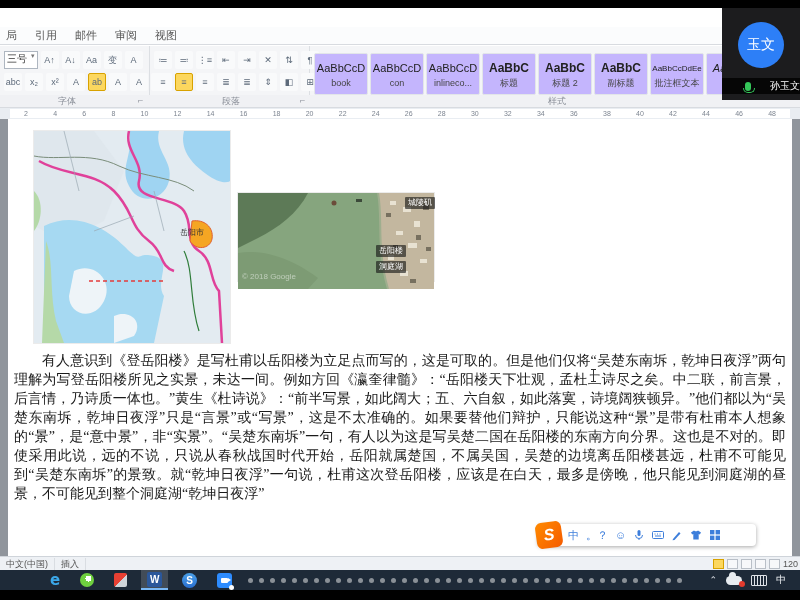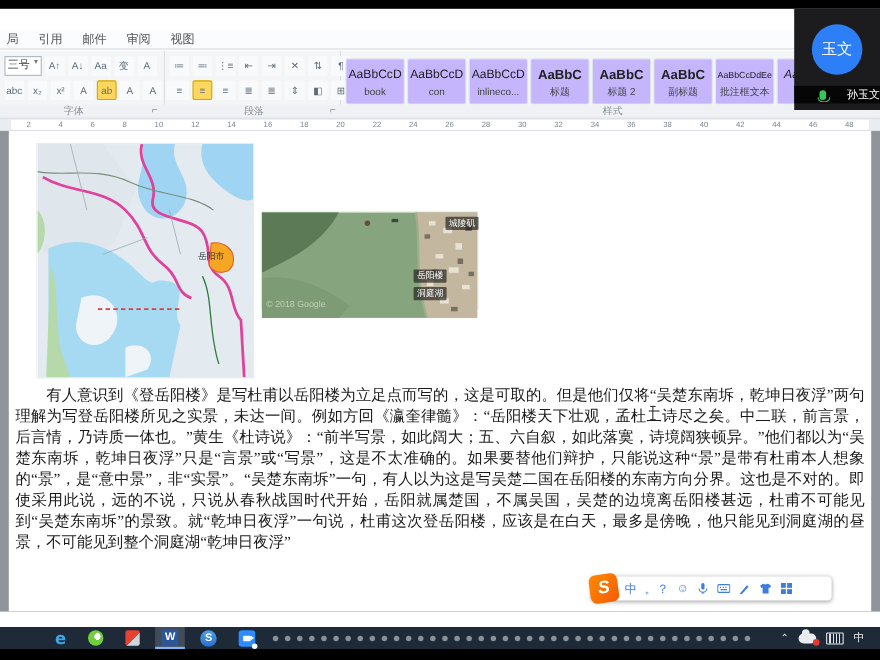--- a/index.html
+++ b/index.html
@@ -310,20 +310,32 @@
           </div>
         </div>
 
         <div class="doctext">
           <p>有人意识到《登岳阳楼》是写杜甫以岳阳楼为立足点而写的，这是可取的。但是他们仅将“吴楚东南坼，乾坤日夜浮”两句理解为写登岳阳楼所见之实景，未达一间。例如方回《瀛奎律髓》：“岳阳楼天下壮观，孟杜二诗尽之矣。中二联，前言景，后言情，乃诗质一体也。”黄生《杜诗说》：“前半写景，如此阔大；五、六自叙，如此落寞，诗境阔狭顿异。”他们都以为“吴楚东南坼，乾坤日夜浮”只是“言景”或“写景”，这是不太准确的。如果要替他们辩护，只能说这种“景”是带有杜甫本人想象的“景”，是“意中景”，非“实景”。“吴楚东南坼”一句，有人以为这是写吴楚二国在岳阳楼的东南方向分界。这也是不对的。即使采用此说，远的不说，只说从春秋战国时代开始，岳阳就属楚国，不属吴国，吴楚的边境离岳阳楼甚远，杜甫不可能见到“吴楚东南坼”的景致。就“乾坤日夜浮”一句说，杜甫这次登岳阳楼，应该是在白天，最多是傍晚，他只能见到洞庭湖的昼景，不可能见到整个洞庭湖“乾坤日夜浮”</p>
         </div>
         <div class="caret"></div>
       </div>
     </div>
 
+    <div class="statusbar">
+      <span class="seg">中文(中国)</span>
+      <span class="seg">插入</span>
+      <div class="status-right">
+        <span class="viewbtn active"></span>
+        <span class="viewbtn"></span>
+        <span class="viewbtn"></span>
+        <span class="viewbtn"></span>
+        <span class="viewbtn"></span>
+        <span class="zoomtxt">120</span>
+      </div>
+    </div>
   </div>
 
   <div class="meet-overlay">
     <div class="meet-avatar">
       <span>玉文</span>
     </div>
     <div class="meet-namebar">
       <span class="mic"></span>
       <span class="meet-name">孙玉文</span>
     </div>

